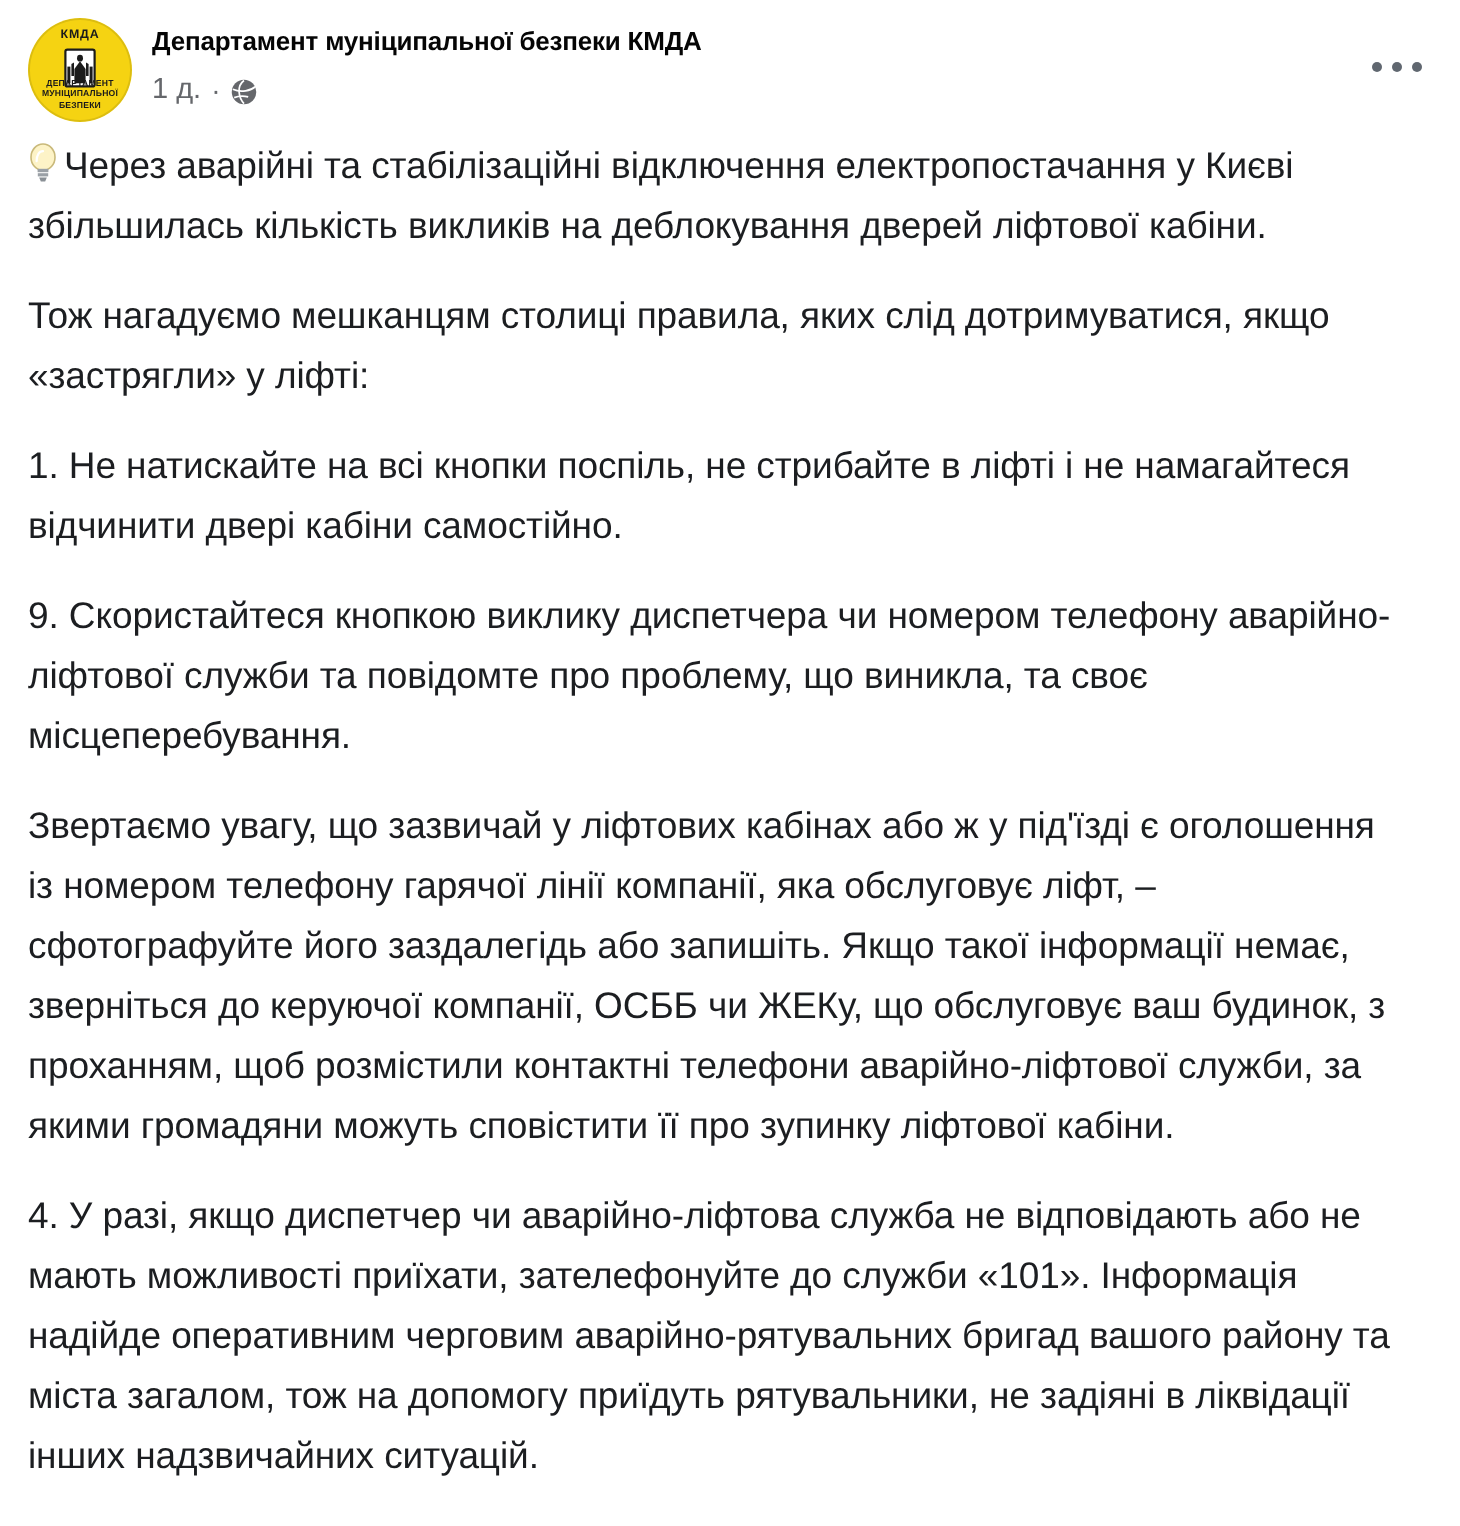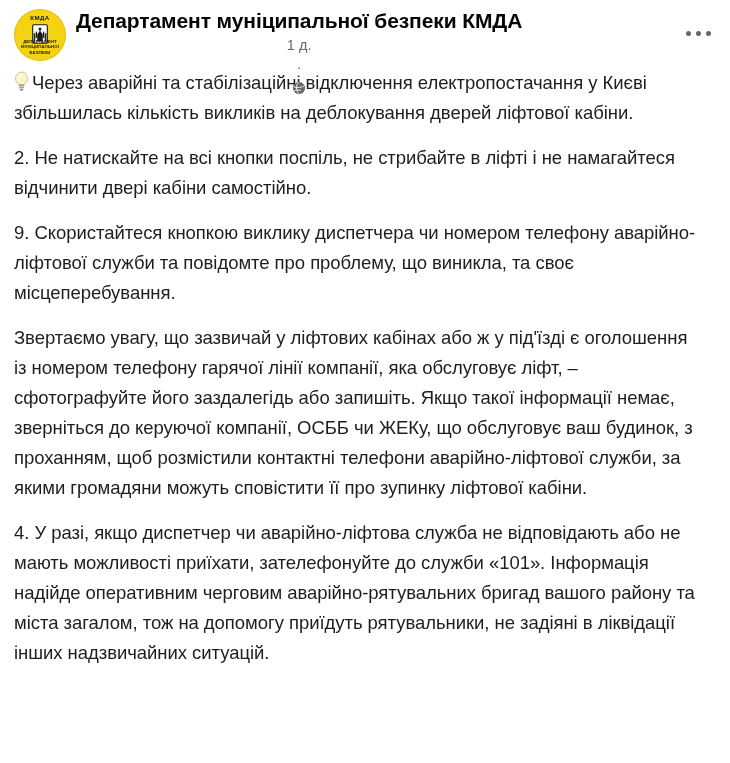--- a/index.html
+++ b/index.html
@@ -84,36 +84,35 @@
     letter-spacing: 0.1px;
     font-family: "Liberation Sans", sans-serif;
   }
 
   .header-texts {
     margin-left: 10px;
     padding-top: 1px;
     min-width: 0;
   }
   .page-name {
-    font-size: 21px;
+    font-size: 13px;
     font-weight: bold;
     line-height: 22px;
     color: #050505;
     letter-spacing: -0.1px;
     white-space: nowrap;
   }
   .meta-row {
     display: flex;
     align-items: center;
     margin-top: 4px;
     gap: 4px;
     color: #65676b;
     font-size: 14.5px;
     line-height: 18px;
-    flex-direction: column;
   }
   .meta-sep {
     color: #65676b;
     font-size: 14px;
     line-height: 18px;
     padding: 0 1px;
   }
   .globe-icon {
     display: inline-block;
     width: 14px;
@@ -219,19 +218,20 @@
         <svg viewBox="0 0 15 21" width="15" height="21" aria-hidden="true">
           <ellipse cx="7.5" cy="7.6" rx="6" ry="6.6" fill="#fdf3c7" stroke="#c9b97a" stroke-width="0.8"></ellipse>
           <path d="M4.3 9.6 C4.3 6.6 5.6 4.6 7.5 4.6" stroke="#ffffff" stroke-width="1.1" fill="none" stroke-linecap="round"></path>
           <rect x="4.8" y="13.4" width="5.4" height="1.7" fill="#9aa0a6"></rect>
           <rect x="4.9" y="15.6" width="5.2" height="1.6" fill="#9aa0a6"></rect>
           <path d="M5.6 17.8 L9.4 17.8 L8.6 19.8 L6.4 19.8 Z" fill="#8a9096"></path>
         </svg>
       </span><span>Через аварійні та стабілізаційні відключення електропостачання у Києві збільшилась кількість викликів на деблокування дверей ліфтової кабіни.</span>
     </p>
 
-    <p>2. Не натискайте на всі кнопки поспіль, не стрибайте в ліфті і не намагайтеся відчинити двері кабіни самостійно.</p>
+    <p>Тож нагадуємо мешканцям столиці правила, яких слід дотримуватися, якщо «застрягли» у ліфті:</p>
+    <p>1. Не натискайте на всі кнопки поспіль, не стрибайте в ліфті і не намагайтеся відчинити двері кабіни самостійно.</p>
     <p>9. Скористайтеся кнопкою виклику диспетчера чи номером телефону аварійно-ліфтової служби та повідомте про проблему, що виникла, та своє місцеперебування.</p>
     <p>Звертаємо увагу, що зазвичай у ліфтових кабінах або ж у під'їзді є оголошення із номером телефону гарячої лінії компанії, яка обслуговує ліфт, – сфотографуйте його заздалегідь або запишіть. Якщо такої інформації немає, зверніться до керуючої компанії, ОСББ чи ЖЕКу, що обслуговує ваш будинок, з проханням, щоб розмістили контактні телефони аварійно-ліфтової служби, за якими громадяни можуть сповістити її про зупинку ліфтової кабіни.</p>
     <p>4. У разі, якщо диспетчер чи аварійно-ліфтова служба не відповідають або не мають можливості приїхати, зателефонуйте до служби «101». Інформація надійде оперативним черговим аварійно-рятувальних бригад вашого району та міста загалом, тож на допомогу приїдуть рятувальники, не задіяні в ліквідації інших надзвичайних ситуацій.</p>
 
   </div>
 </div>
 
 </body></html>

